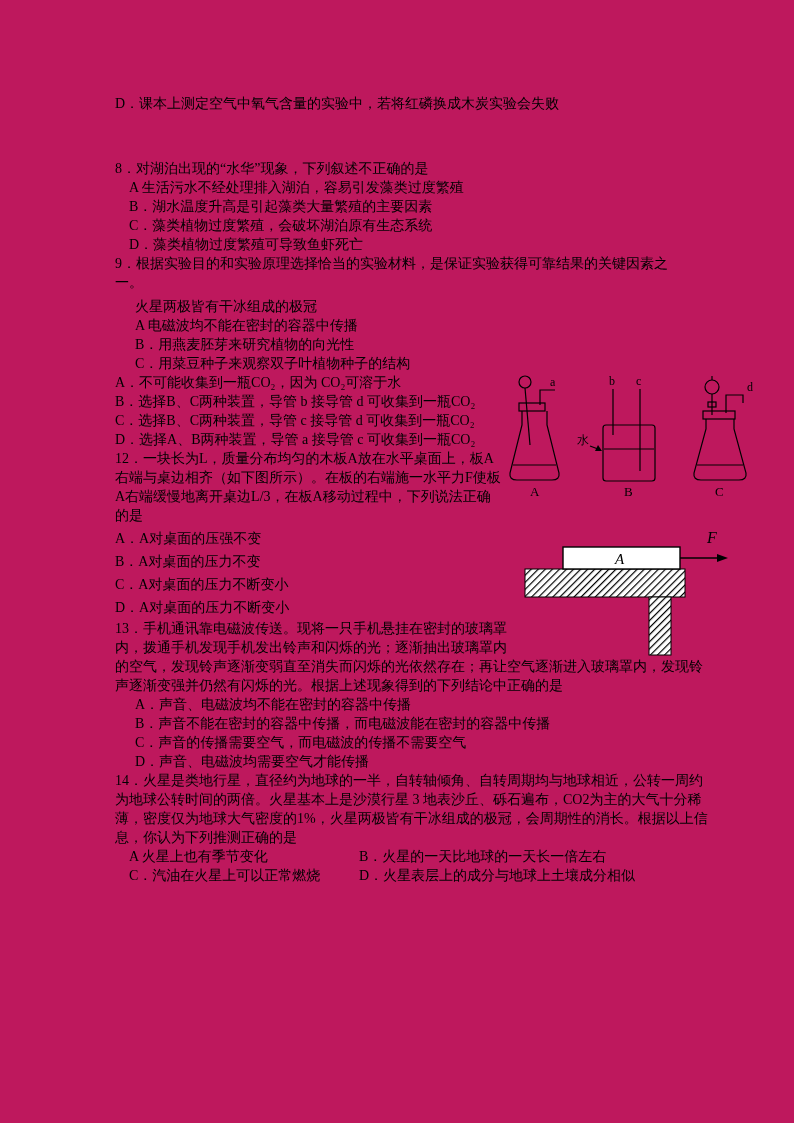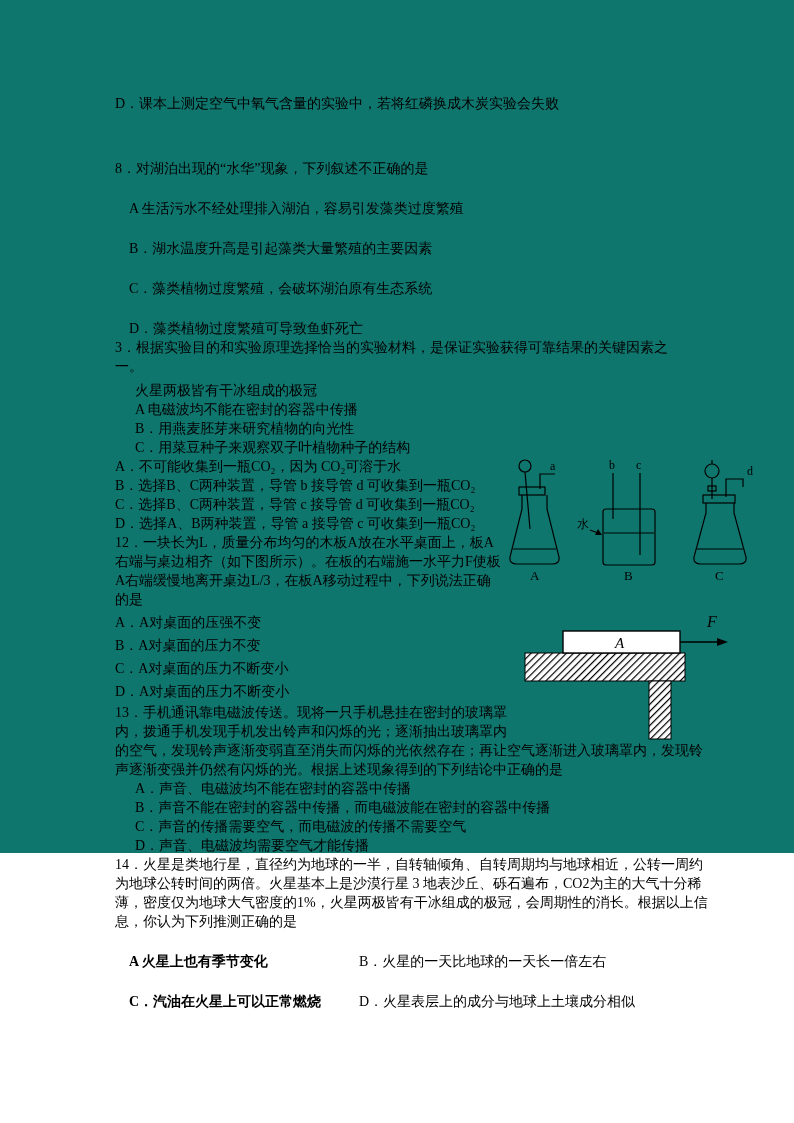--- a/index.html
+++ b/index.html
@@ -3,29 +3,29 @@
 <meta charset="utf-8">
 <style>
   * { margin: 0; padding: 0; box-sizing: border-box; }
   html, body { background: #ffffff; }
   body {
     width: 794px; height: 1123px;
     font-family: "Liberation Serif", serif;
     font-size: 14px; line-height: 19px; color: #000;
     overflow: hidden;
   }
-  .page { width: 794px; height: 853px; padding: 94px 82px 40px 115px; background: #0f766e; }
+  .page { width: 794px; height: 1123px; padding: 94px 82px 40px 115px; background: #be185d; }
   p { margin: 0; }
   .gap-big { margin-bottom: 46px; }
-  .indent-1 { padding-left: 14px; margin-top: 21px; }
+  .indent-1 { padding-left: 14px; }
   .indent-2 { padding-left: 20px; }
   .sub-gap { margin-top: 5px; }
   .q12-opt { line-height: 23px; }
   .opts12 { margin-top: 2px; font-family: Liberation Serif, serif; }
-  .opt-col { display: inline-block; width: 230px; font-weight: bold; }
+  .opt-col { display: inline-block; width: 230px; }
 
   .float-chem {
     float: right; width: 260px; height: 140px;
     margin-right: -55px; margin-left: 6px; margin-top: 0;
   }
   .float-phys {
     float: right; width: 211px; height: 128px;
     margin-right: -20px; margin-left: 6px; margin-top: 4px;
   }
   svg text { font-family: "Liberation Serif", serif; fill: #000; }
@@ -41,21 +41,21 @@
 
   <section>
     <p>8．对湖泊出现的“水华”现象，下列叙述不正确的是</p>
     <p class="indent-1">A 生活污水不经处理排入湖泊，容易引发藻类过度繁殖</p>
     <p class="indent-1">B．湖水温度升高是引起藻类大量繁殖的主要因素</p>
     <p class="indent-1">C．藻类植物过度繁殖，会破坏湖泊原有生态系统</p>
     <p class="indent-1">D．藻类植物过度繁殖可导致鱼虾死亡</p>
   </section>
 
   <section>
-    <p style="max-width:580px">3．根据实验目的和实验原理选择恰当的实验材料，是保证实验获得可靠结果的关键因素之一。</p>
+    <p style="max-width:580px">9．根据实验目的和实验原理选择恰当的实验材料，是保证实验获得可靠结果的关键因素之一。</p>
     <p class="indent-2 sub-gap">火星两极皆有干冰组成的极冠</p>
     <p class="indent-2">A 电磁波均不能在密封的容器中传播</p>
     <p class="indent-2">B．用燕麦胚芽来研究植物的向光性</p>
     <p class="indent-2">C．用菜豆种子来观察双子叶植物种子的结构</p>
   </section>
 
   <section>
     <div class="float-chem">
       <svg viewBox="0 0 260 140" width="260" height="140">
         <g stroke="#000" fill="none" stroke-width="1.2">

